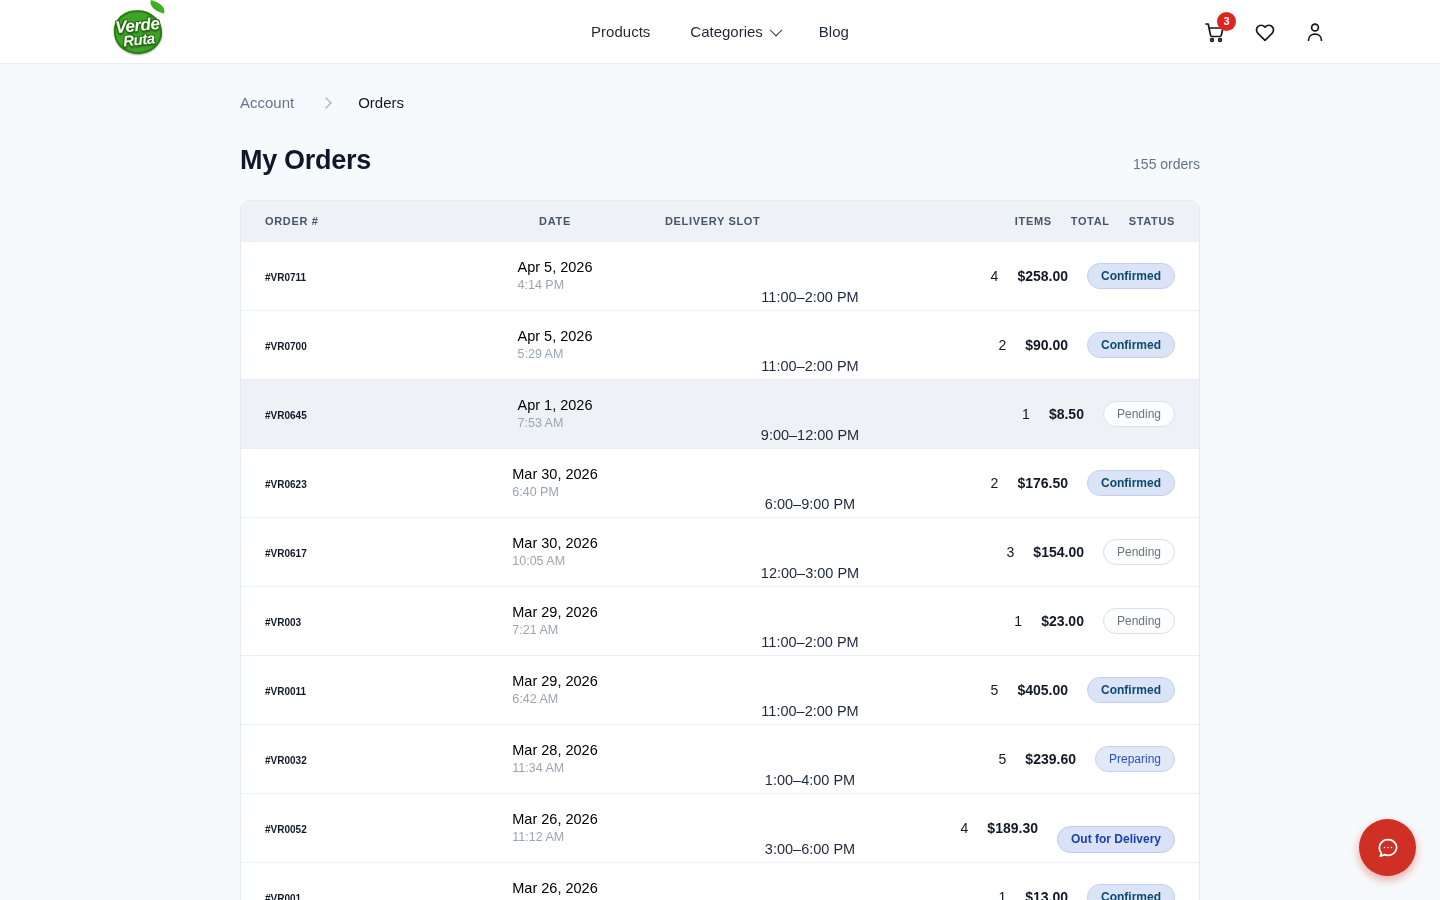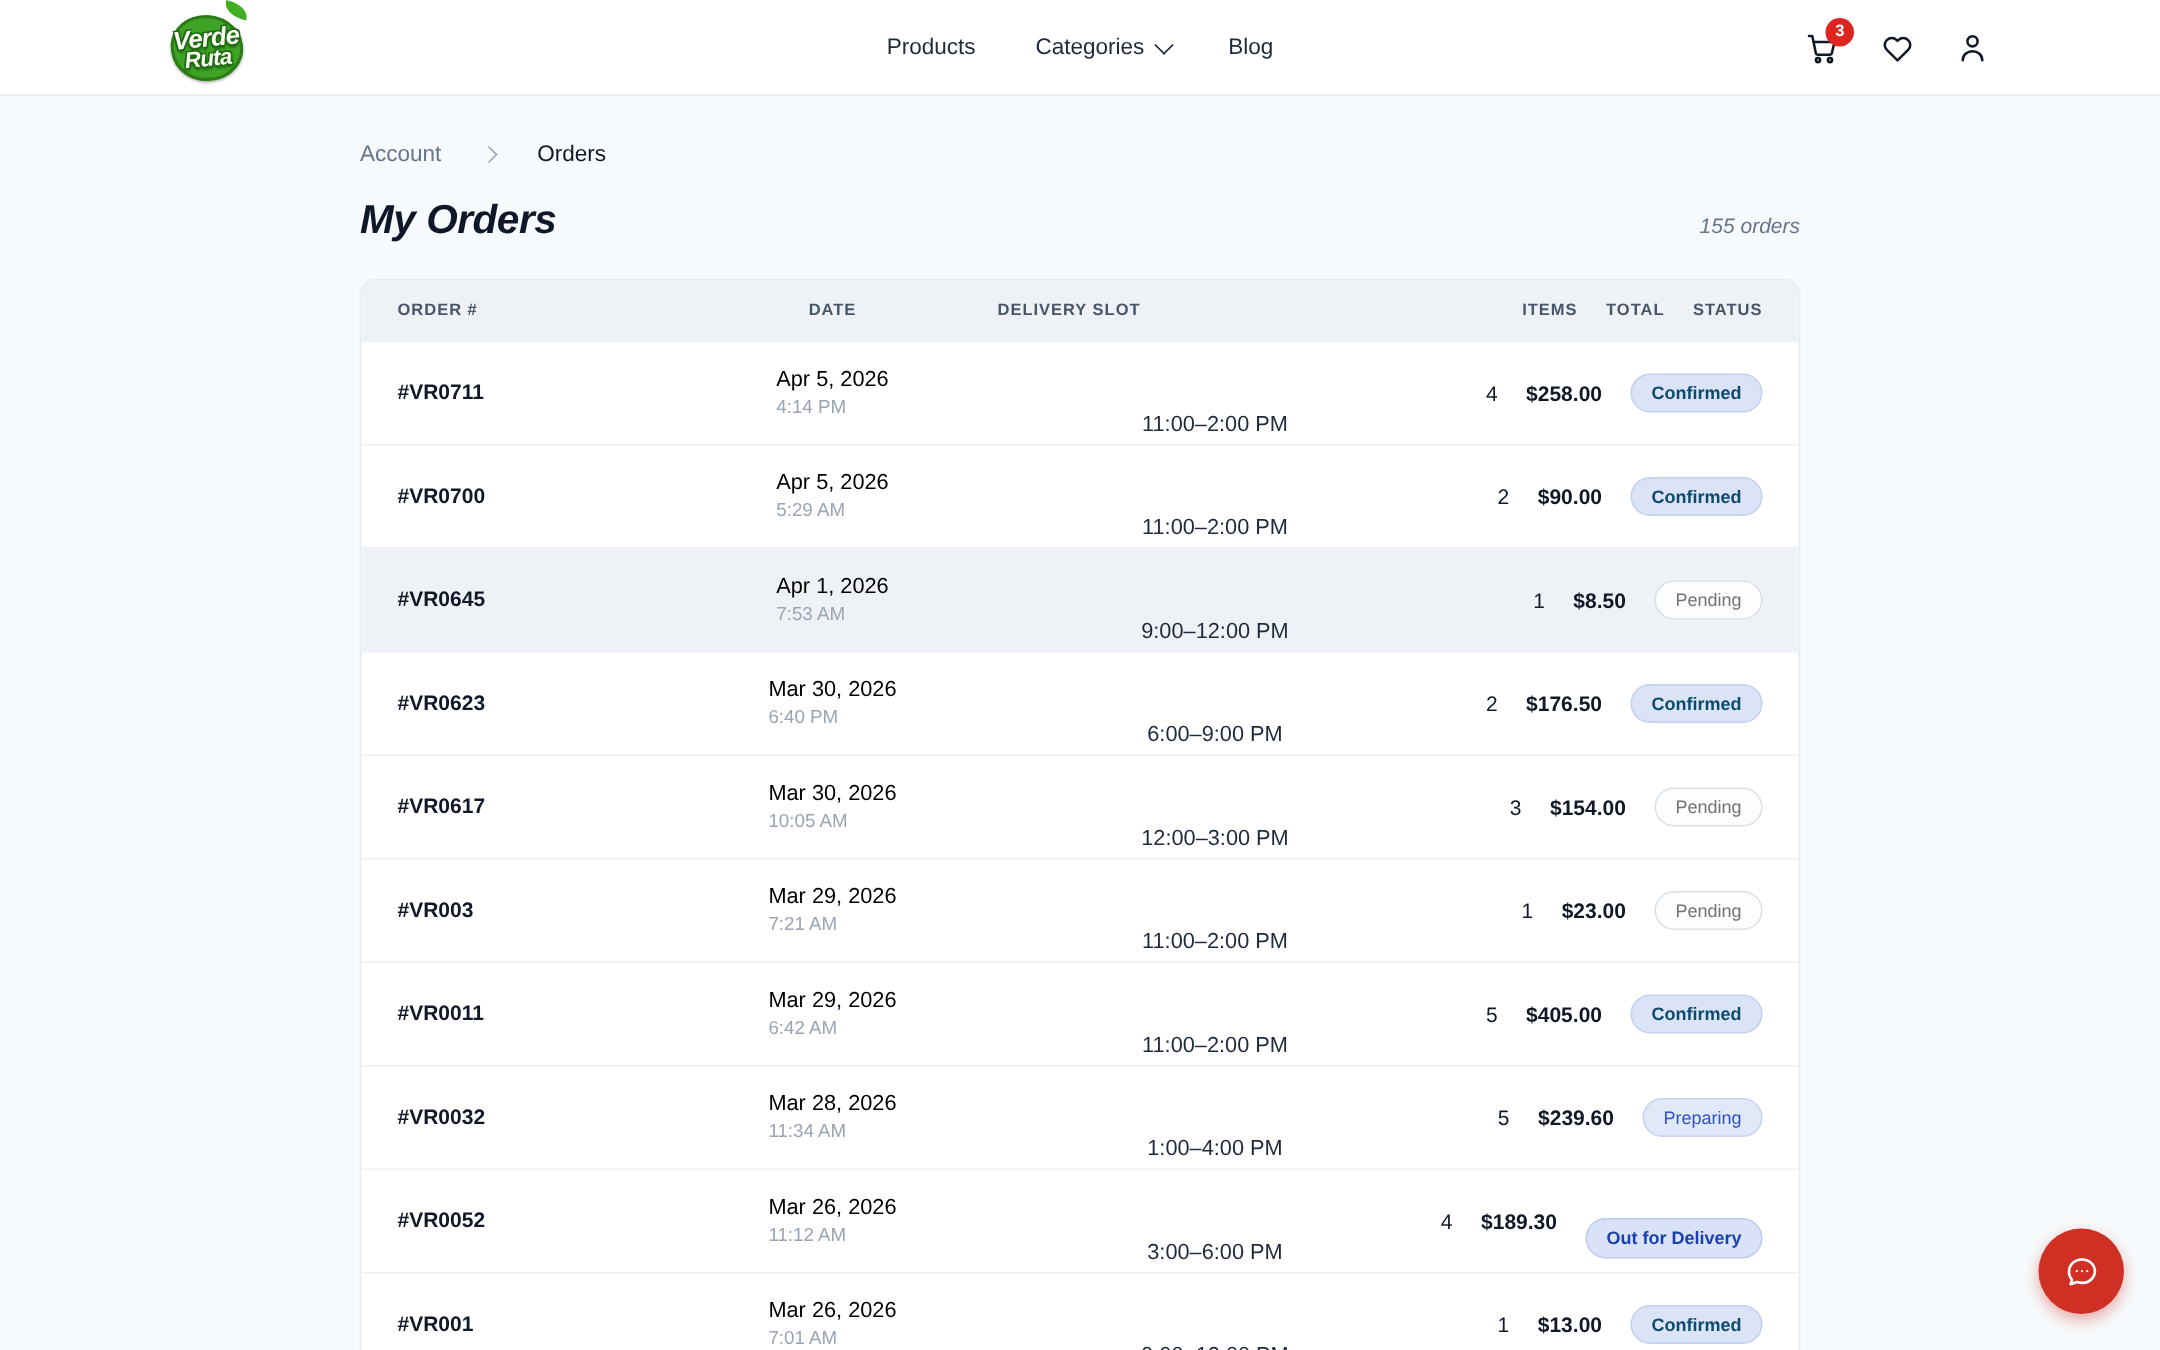--- a/index.html
+++ b/index.html
@@ -60,21 +60,21 @@
   
   .content { width:960px; margin:0 auto; }
   .breadcrumb { margin-top:30px; display:flex; align-items:center; gap:28px; font-size:15px; }
   .crumb-parent { color:#64748b; cursor:pointer; }
   .crumb-sep {
     width:8px; height:8px; border-right:1.7px solid #94a3b8; border-top:1.7px solid #94a3b8;
     transform:rotate(45deg); display:inline-block;
   }
   .crumb-current { color:#111827; font-weight:500; }
 
-  .title-row { margin-top:20px; display:flex; align-items:baseline; justify-content:space-between;font-style:italic; }
+  .title-row { margin-top:34px; display:flex; align-items:baseline; justify-content:space-between; }
   .page-title { font-size:27px; font-weight:bold; color:#0f172a; letter-spacing:-0.3px; }
   .order-count { font-size:14px; color:#64748b; }
 
   
   .card {
     margin-top:24px; background:#ffffff; border:1px solid #e6ebf1; border-radius:10px;
     overflow:hidden; box-shadow:0 1px 2px rgba(15,23,42,0.04);
   }
   .t-header {
     display:flex; align-items:center; background:#eef2f6; height:40px; padding:0 24px;
@@ -89,21 +89,21 @@
   .col-order { width:180px; }
   .col-date  { width:220px; text-align:center; }
   .col-slot  { width:290px; text-align:center;margin-top:42px; }
   .col-right { flex:1; display:flex; align-items:center; justify-content:flex-end; gap:19px; }
 
   .h-order { width:180px; text-align:left; }
   .h-date  { width:220px; text-align:center; }
   .h-slot  { width:290px; text-align:left; }
   .h-right { flex:1; display:flex; justify-content:flex-end; gap:19px; }
 
-  .order-id { font-size:14px; font-weight:bold; color:#111827; }
+  .order-id { font-size:10px; font-weight:bold; color:#111827; }
   .date-block { display:inline-block; text-align:left; }
   .date-main { font-size:14.5px; color:#000000; }
   .date-time { font-size:12.5px; color:#9aa5b4; margin-top:3px; }
   .slot-text { font-size:14.5px; color:#1e293b; }
   .items-val { font-size:14px; color:#111827; }
   .total-val { font-size:14px; font-weight:bold; color:#111827; }
 
   .badge {
     display:inline-flex; align-items:center; padding:4px 13px; border-radius:999px;
     font-size:12px; line-height:1.35; border:1px solid transparent; white-space:nowrap;

